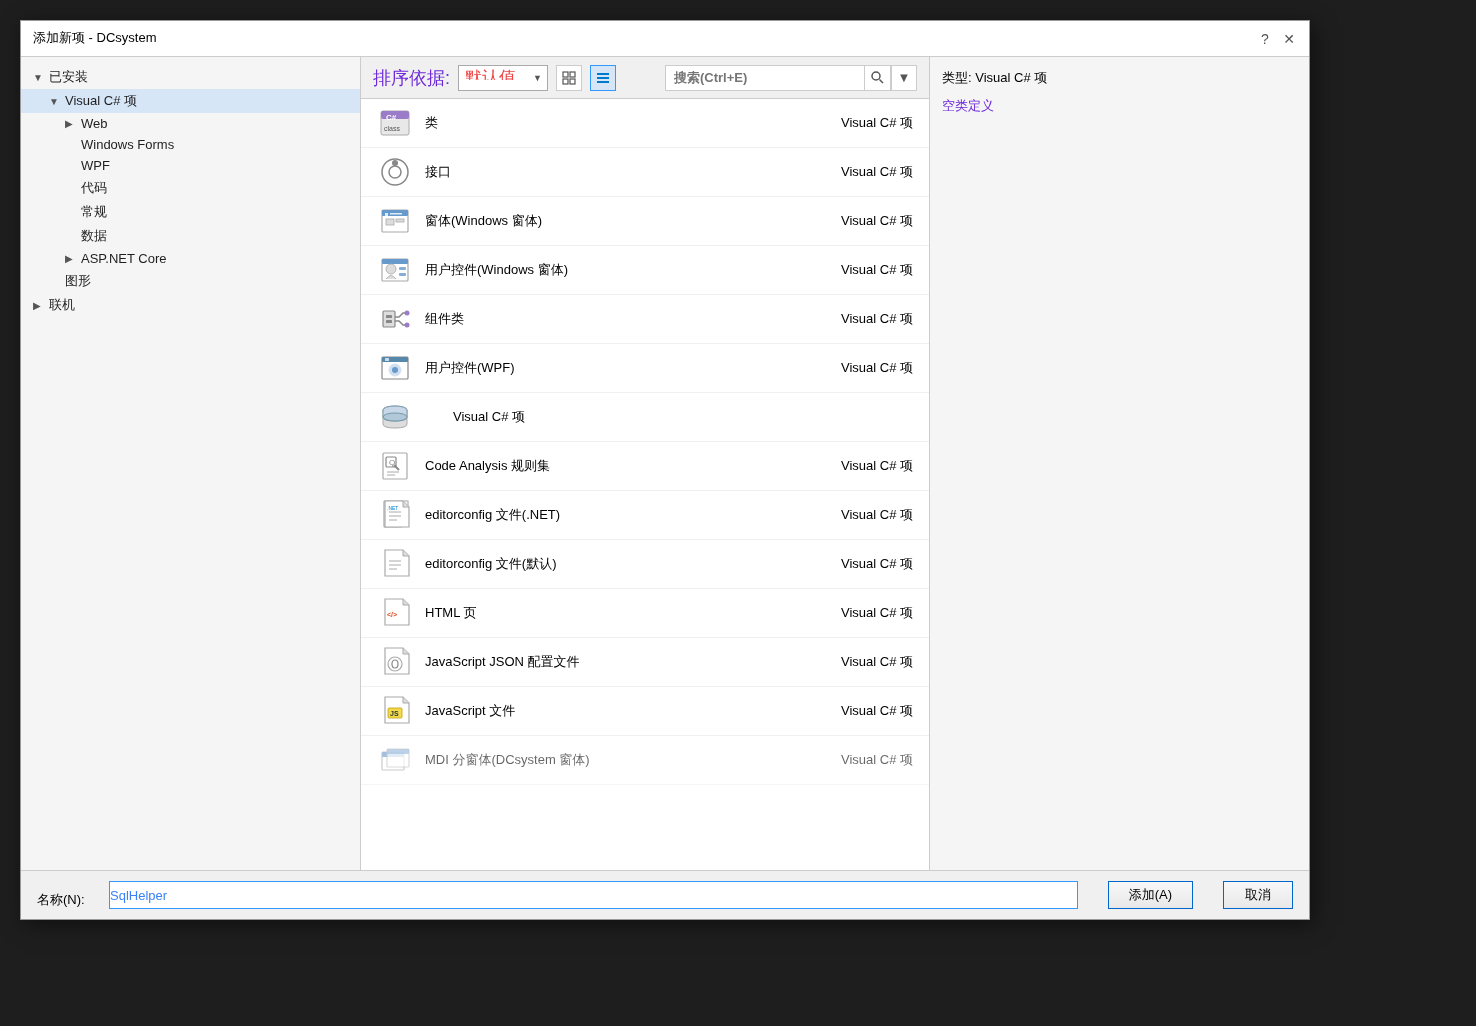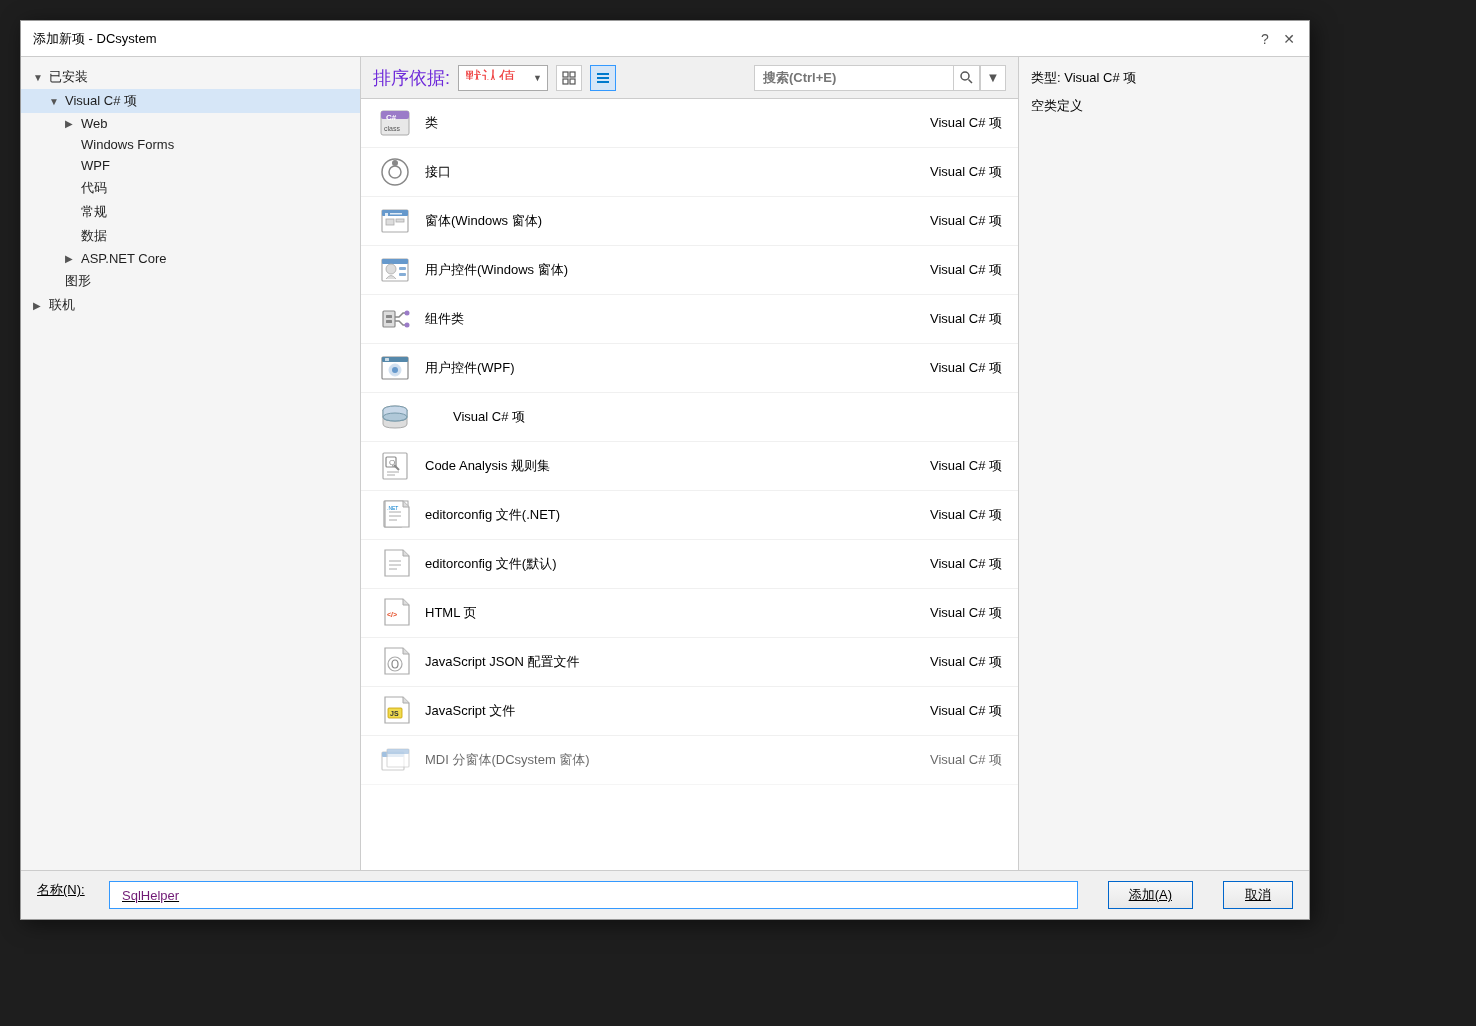--- a/index.html
+++ b/index.html
@@ -29,21 +29,20 @@
       box-shadow: 4px 4px 20px rgba(0,0,0,0.5);
       display: flex;
       flex-direction: column;
     }
     
     .dialog-title-bar {
       background: #fff;
       border-bottom: 1px solid #ccc;
       padding: 8px 12px;
       display: flex;
-      align-items: center;
       justify-content: space-between;
       height: 36px;
     }
     .dialog-title-text {
       font-size: 13px;
       color: #000;
     }
     .title-buttons {
       display: flex;
       gap: 8px;
@@ -198,35 +197,35 @@
       color: #000;
     }
     .item-category {
       font-size: 13px;
       color: #000;
       min-width: 100px;
       text-align: right;
     }
     
     .right-panel {
-      width: 291px;
+      width: 380px;
       background: #f5f5f5;
       border-left: 1px solid #ccc;
       padding: 12px;
       display: flex;
       flex-direction: column;
       gap: 6px;
     }
     .right-type-label {
       font-size: 13px;
       color: #000;
     }
     .right-desc {
       font-size: 13px;
-      color: #000000;
+      color: #6d28d9;
       margin-top: 4px;
     }
     
     .search-area {
       display: flex;
       align-items: center;
       margin-left: auto;
     }
     .search-input {
       border: 1px solid #ccc;
@@ -251,38 +250,37 @@
       cursor: pointer;
       font-size: 13px;
       color: #555;
     }
     
     .dialog-footer {
       background: #f0f0f0;
       border-top: 1px solid #ccc;
       padding: 10px 16px;
       display: flex;
-      align-items: flex-start;
+      align-items: flex-end;
       gap: 12px;
-      text-decoration: underline;
     }
     .footer-label {
       font-size: 13px;
       color: #000;
       min-width: 60px;
     }
     .footer-input {
       flex: 1;
       border: 1px solid #3399ff;
       background: #fff;
-      padding: 4px 12px;
+      padding: 4px 0;
       font-size: 13px;
       height: 28px;
       outline: none;
-      color: #701a75;
+      color: #3b82f6;
     }
     .footer-btn {
       padding: 4px 20px;
       height: 28px;
       border: 1px solid #0066cc;
       background: linear-gradient(#f8f8f8, #e8e8e8);
       font-size: 13px;
       cursor: pointer;
       color: #000;
       min-width: 70px;

